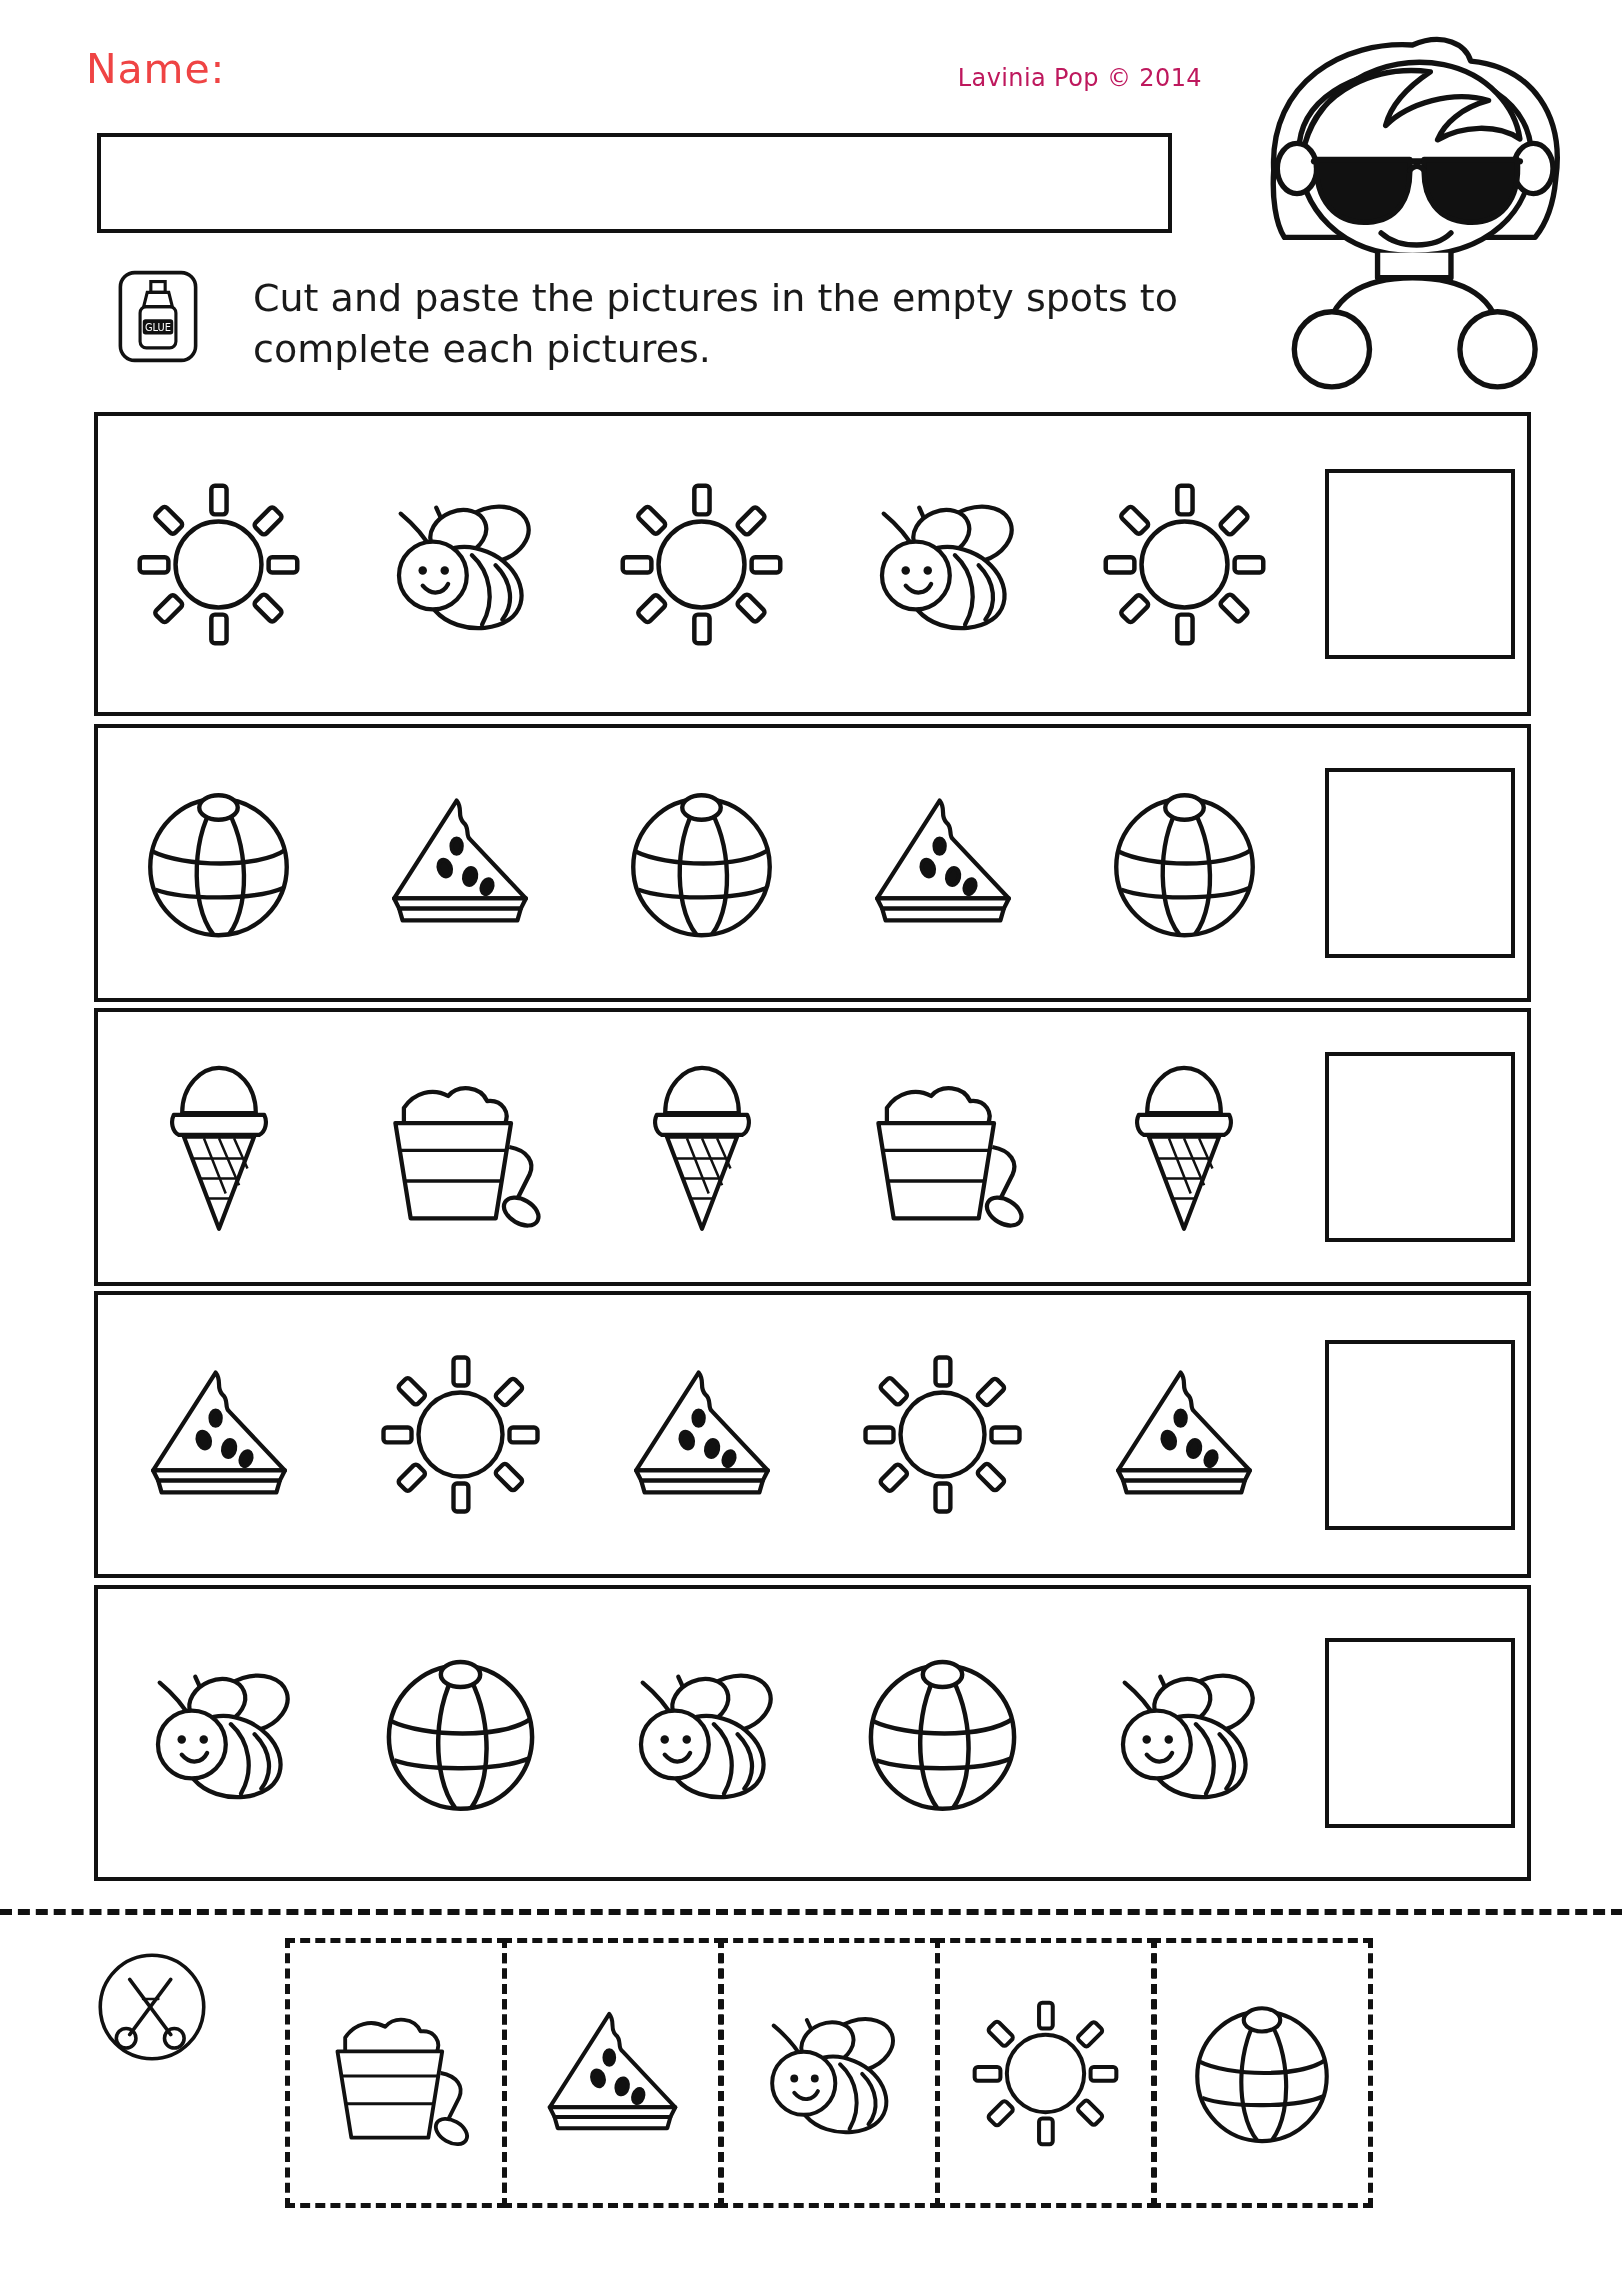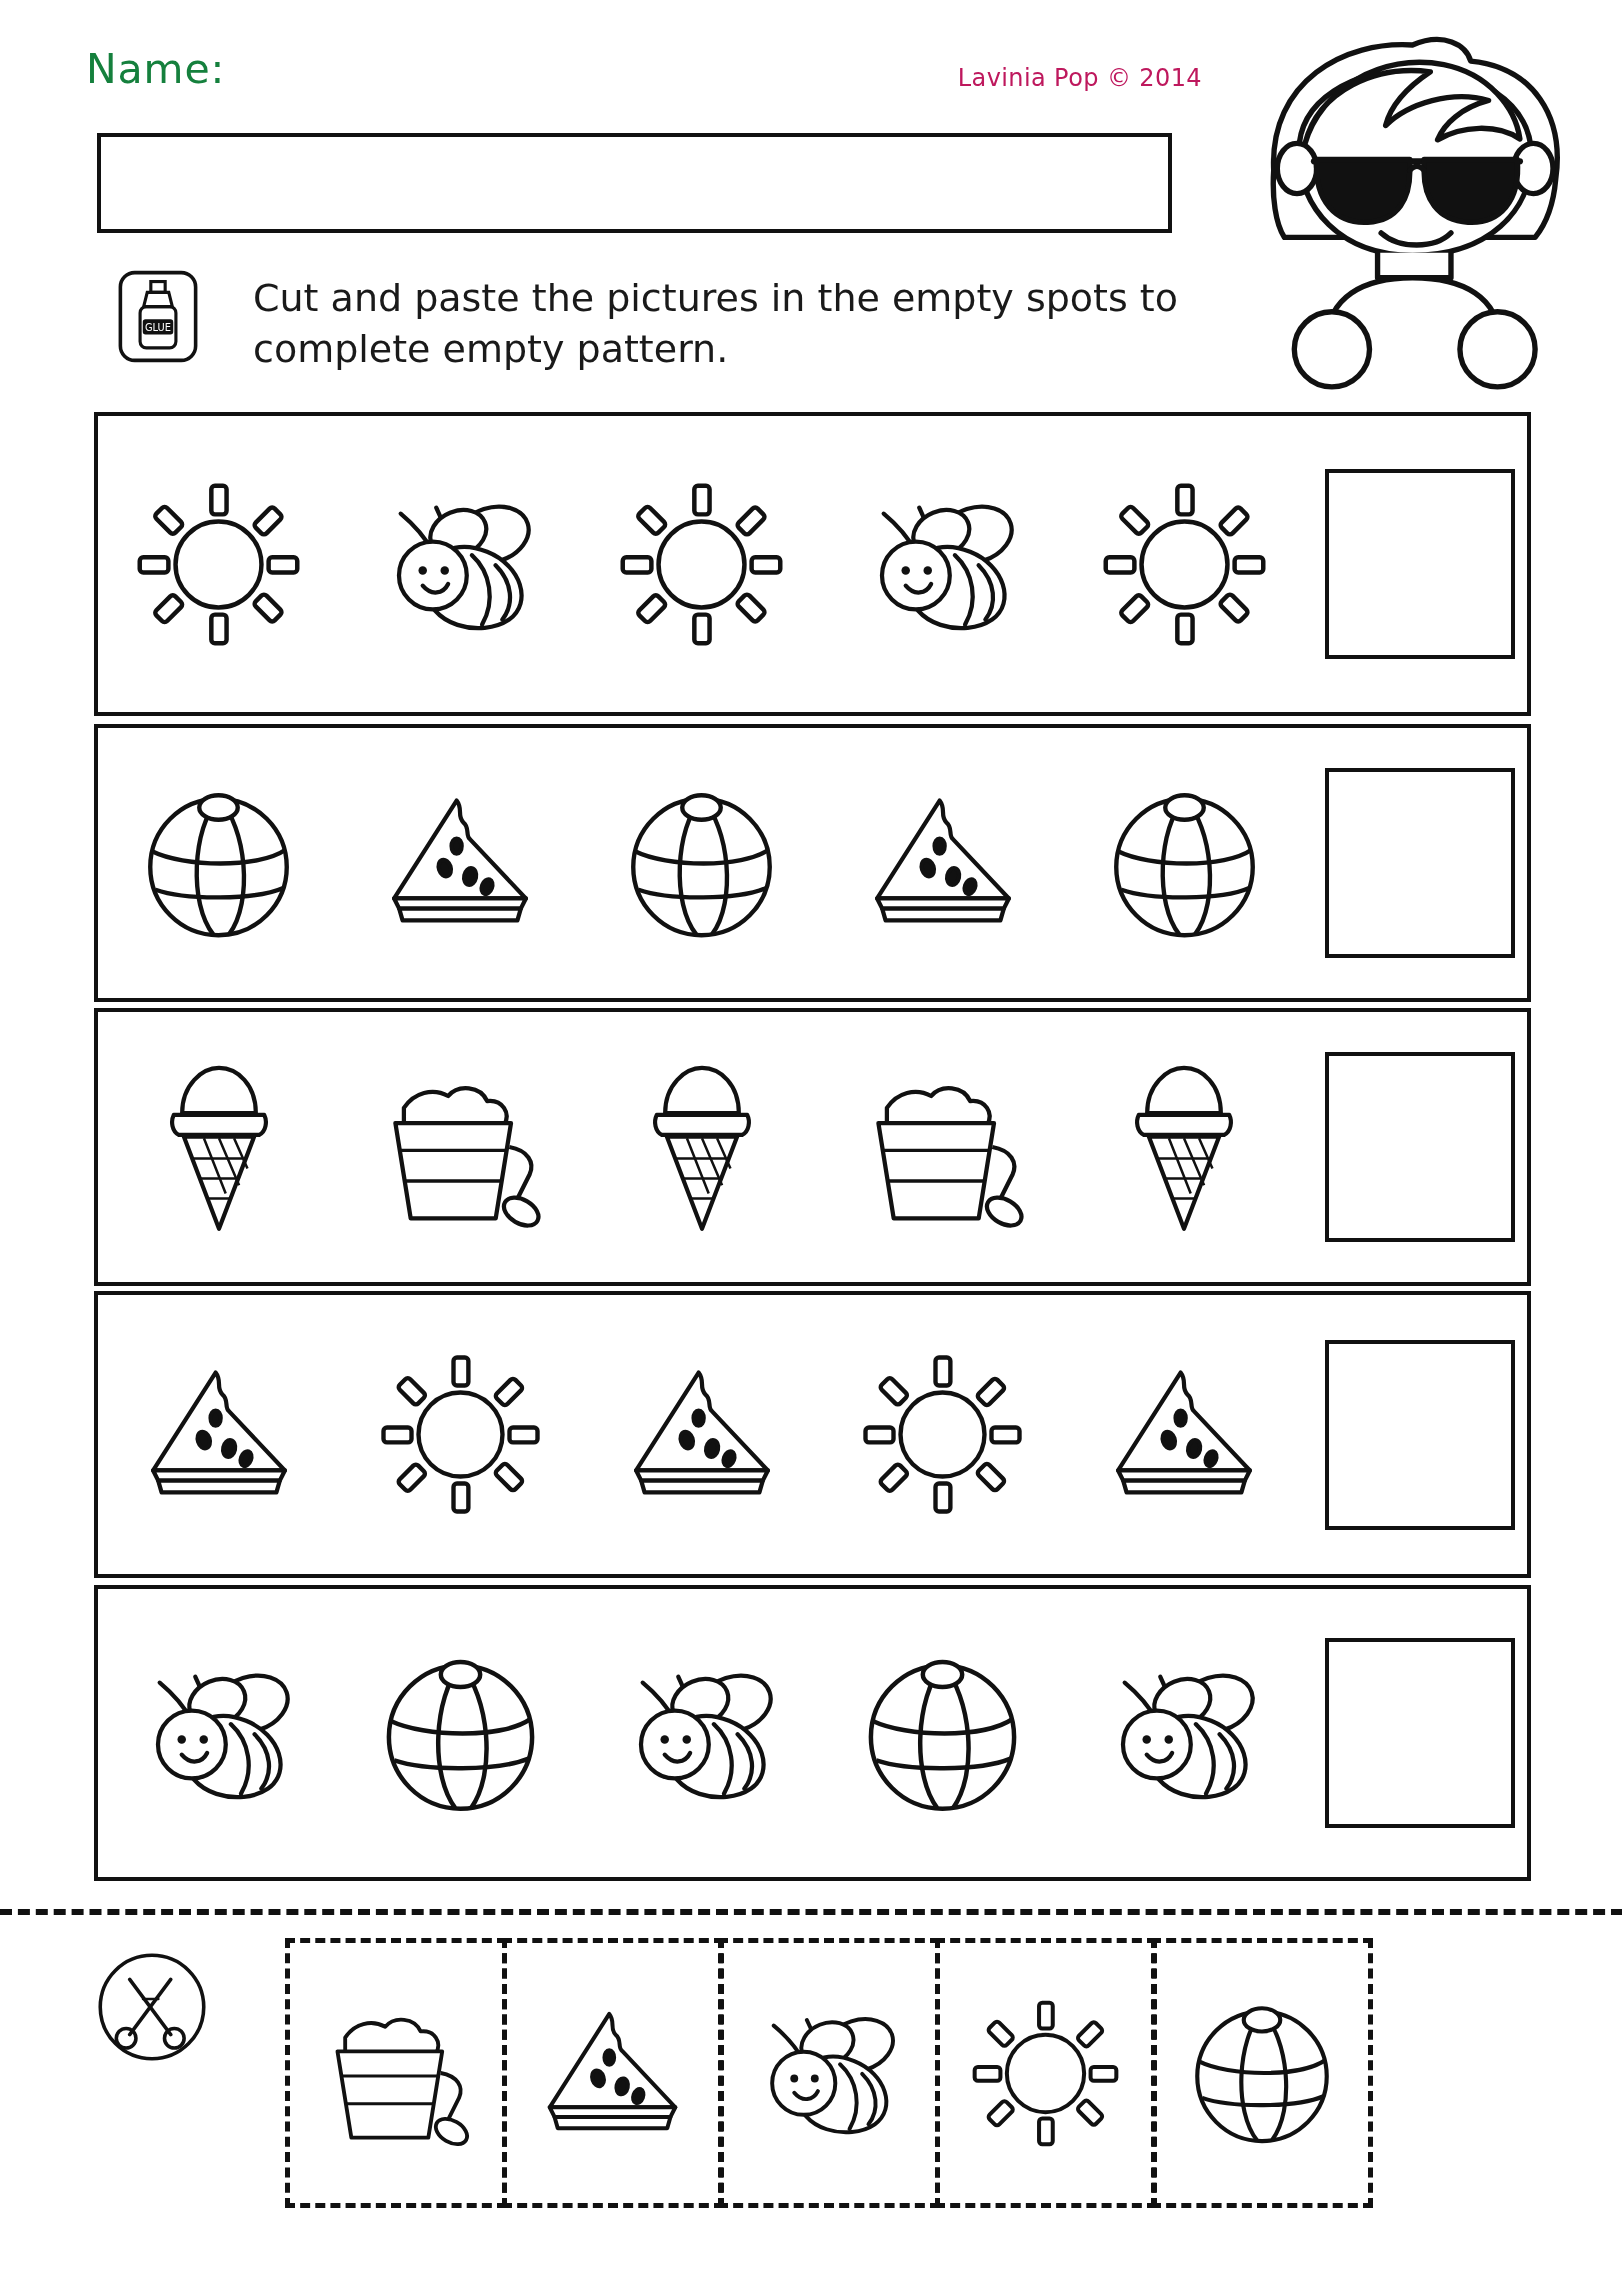--- a/index.html
+++ b/index.html
@@ -21,21 +21,21 @@
     inset: 0;
   }
 
   
   .name-label {
     position: absolute;
     left: 86px;
     top: 45px;
     font-size: 41px;
     letter-spacing: 0.9px;
-    color: #15803d;
+    color: #ef4444;
     font-family: "DejaVu Sans", sans-serif;
   }
   .name-box {
     position: absolute;
     left: 97px;
     top: 133px;
     width: 1075px;
     height: 100px;
     border: 4.5px solid #111;
     box-sizing: border-box;
@@ -173,21 +173,21 @@
     <svg viewBox="0 0 96 110" width="86" height="99">
       <rect x="6" y="6" width="84" height="98" rx="16" fill="none" stroke="#111" stroke-width="4"></rect>
       <rect x="40" y="16" width="16" height="12" fill="none" stroke="#111" stroke-width="3.5"></rect>
       <path d="M36 28 L60 28 L64 44 L32 44 Z" fill="none" stroke="#111" stroke-width="3.5"></path>
       <rect x="28" y="44" width="40" height="46" rx="7" fill="none" stroke="#111" stroke-width="3.5"></rect>
       <rect x="31" y="58" width="34" height="17" rx="3" fill="#111"></rect>
       <text x="48" y="71" font-size="11" fill="#fff" text-anchor="middle" font-family="DejaVu Sans, sans-serif">GLUE</text>
     </svg>
   </div>
 
-  <div class="instructions">Cut and paste the pictures in the empty spots to complete empty pattern.</div>
+  <div class="instructions">Cut and paste the pictures in the empty spots to complete each pictures.</div>
 
   <div class="boy">
     <svg viewBox="0 0 420 460" width="376" height="412">
       <g fill="#fff" stroke="#111" stroke-width="6" stroke-linejoin="round" stroke-linecap="round">
 
         <path d="M60 170 C55 70 140 25 215 30 C250 15 275 30 280 48 C350 55 385 110 375 180
                  C372 215 360 235 352 245 L72 245 C62 230 58 200 60 170 Z"></path>
 
         <path d="M88 150 C88 90 150 58 215 58 C285 58 348 92 348 155 C348 215 300 265 215 265
                  C135 265 88 212 88 150 Z"></path>

